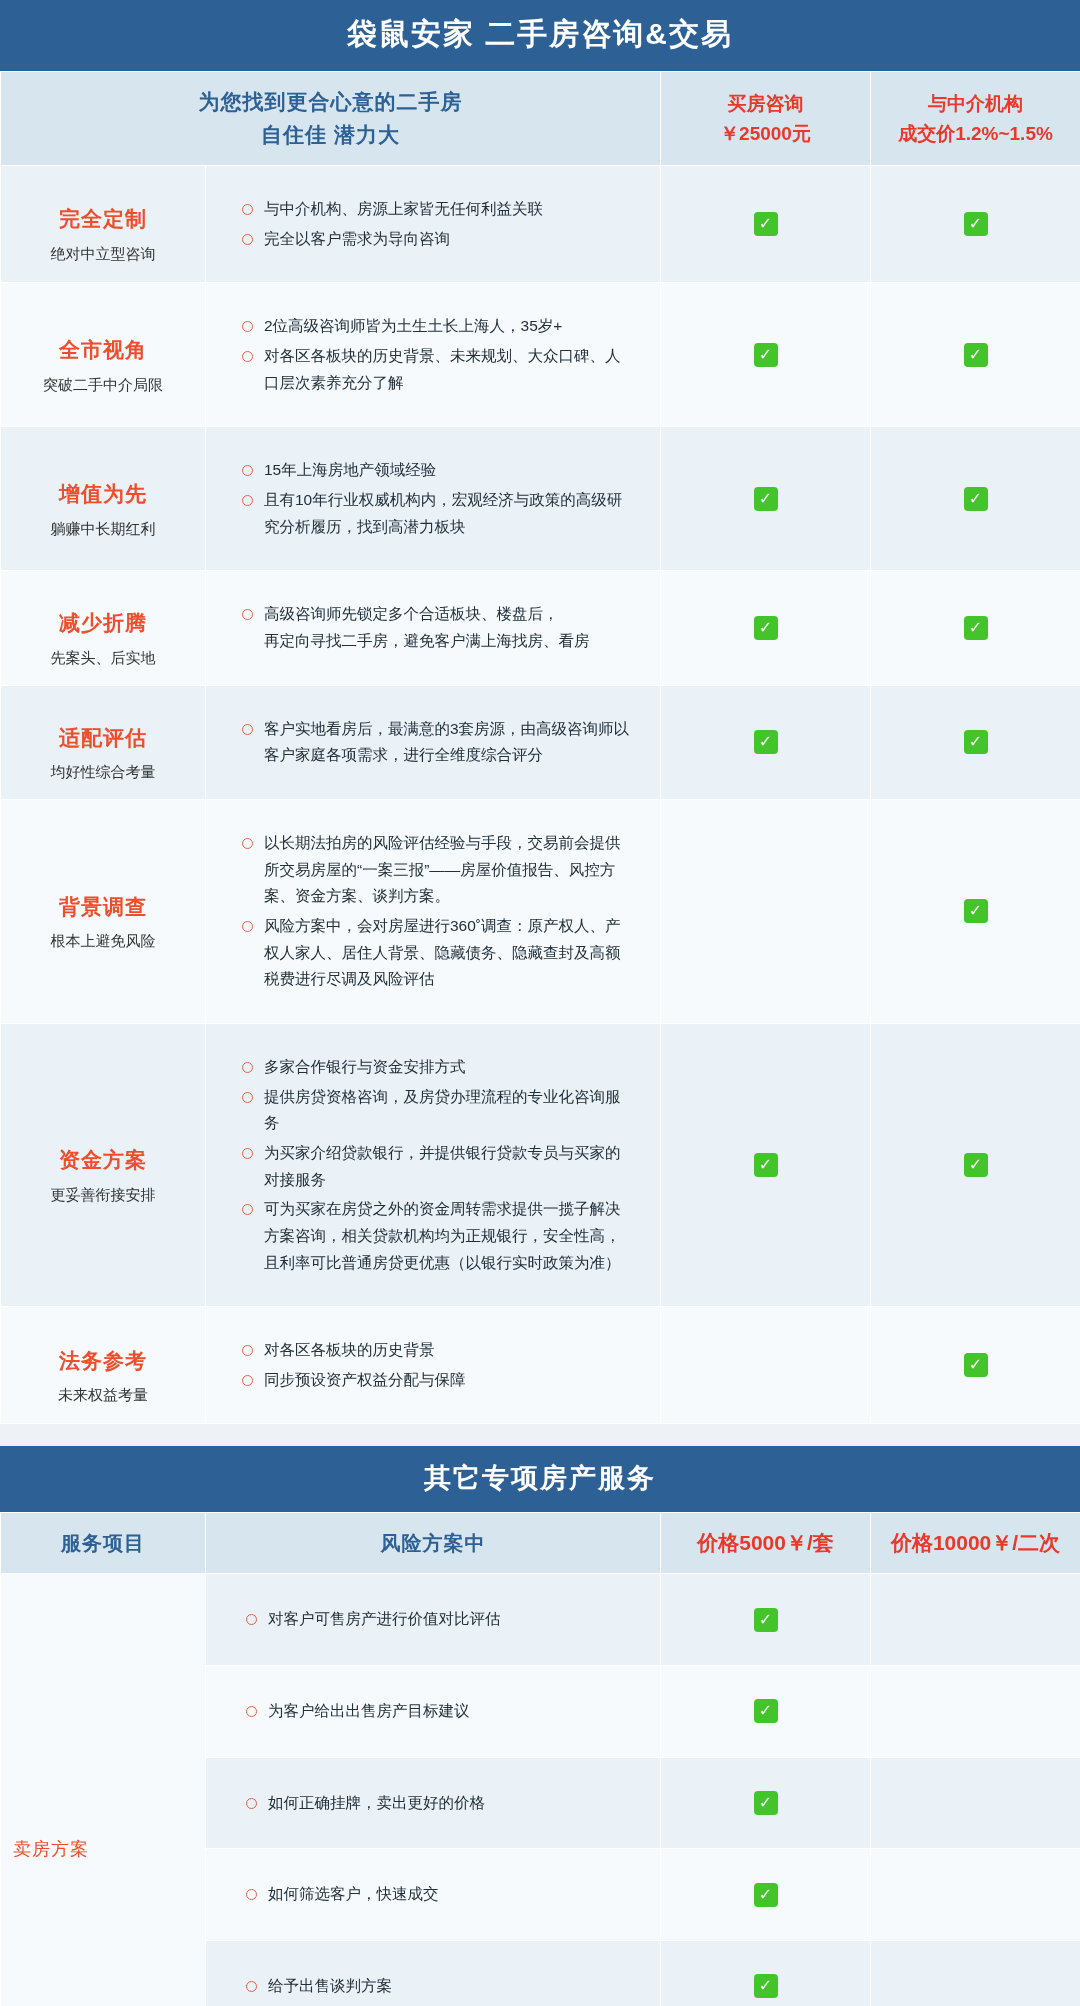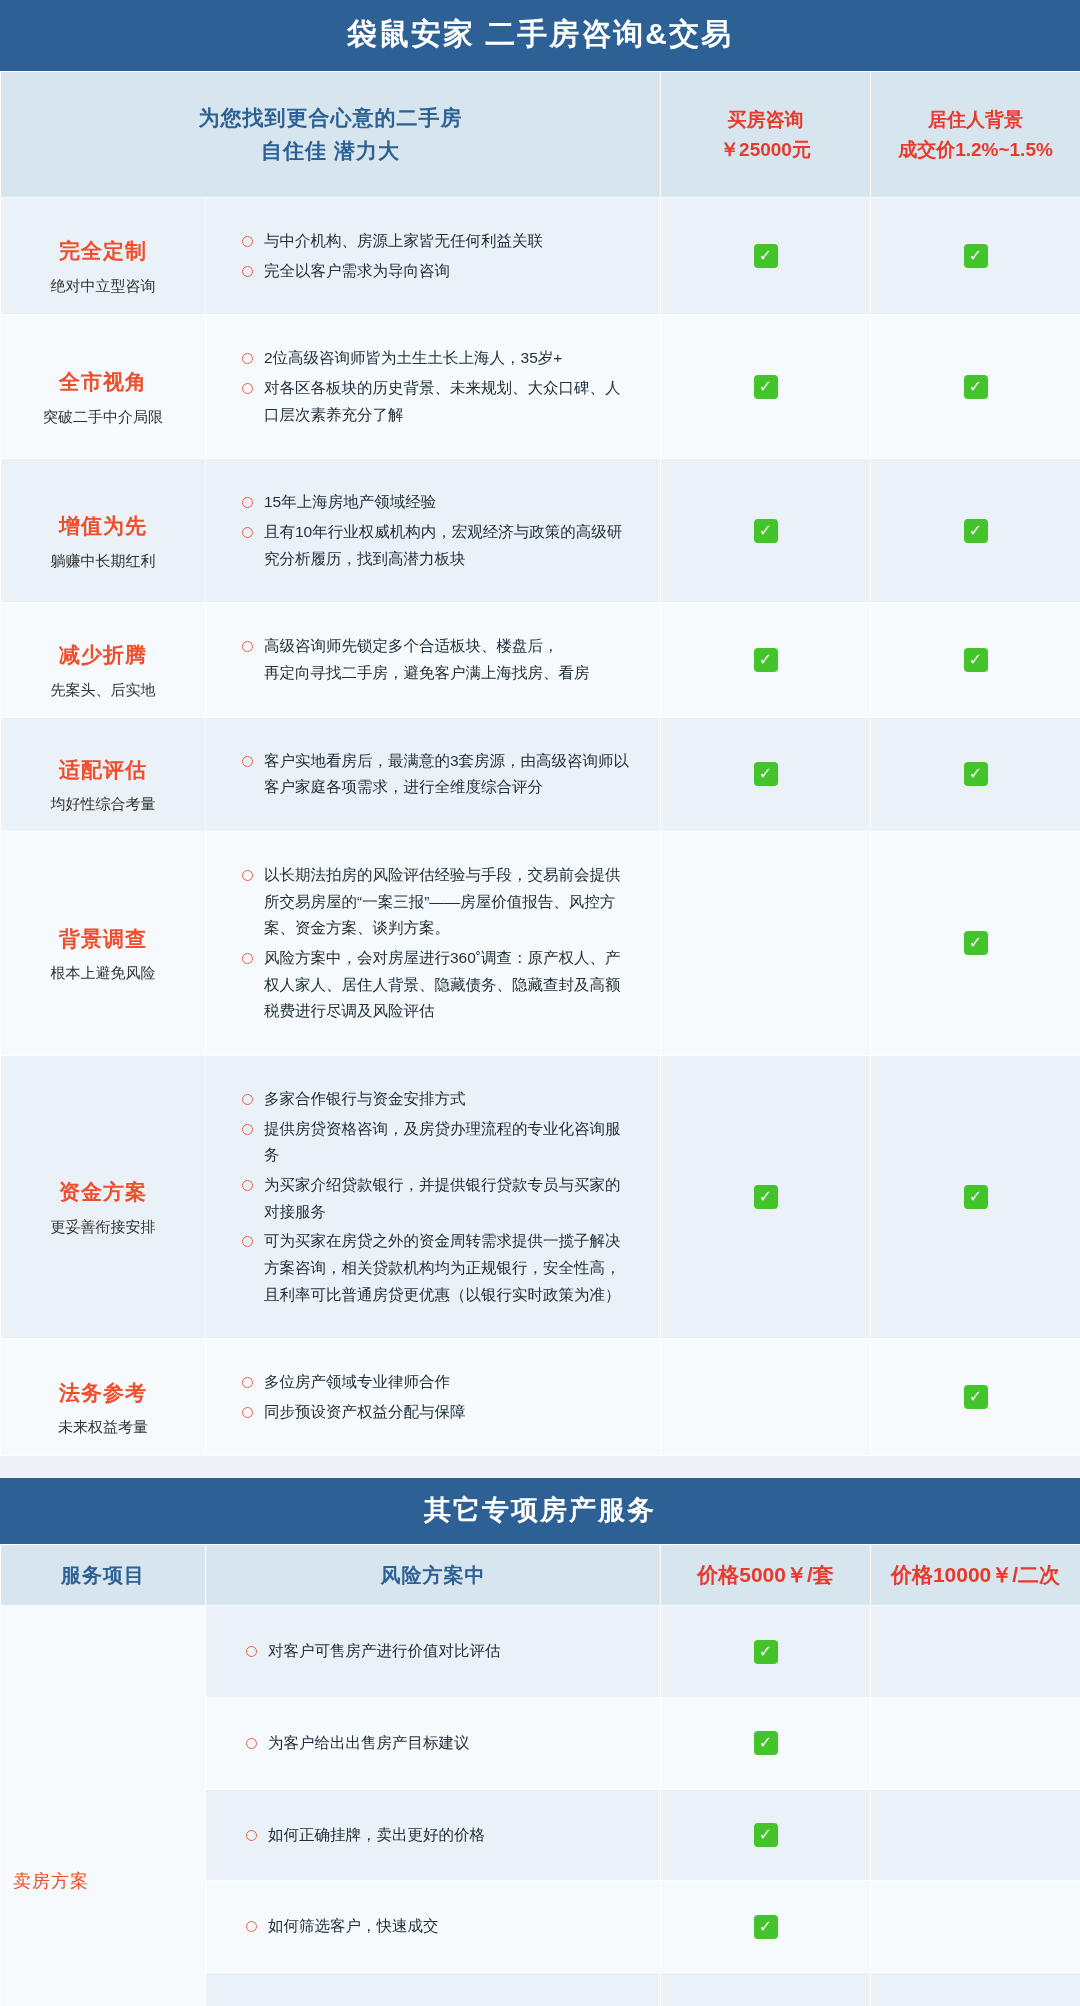--- a/index.html
+++ b/index.html
@@ -36,21 +36,21 @@
 
   col.c-name  { width: 205px; }
   col.c-desc  { width: 455px; }
   col.c-col1  { width: 210px; }
   col.c-col2  { width: 210px; }
 
   thead td {
     background: #d7e5ef;
     border: 1px solid #ffffff;
     vertical-align: middle;
-    padding: 30px 10px;
+    padding: 14px 10px;
     text-align: center;
   }
   .head-slogan {
     color: #2d6195;
     font-size: 21px;
     font-weight: bold;
     line-height: 1.55;
     letter-spacing: 1px;
   }
   .head-price {
@@ -184,21 +184,21 @@
         <tr>
           <td colspan="2">
             <div class="head-slogan">为您找到更合心意的二手房</div>
             <div class="head-slogan">自住佳  潜力大</div>
           </td>
           <td>
             <div class="head-price">买房咨询</div>
             <div class="head-price">￥25000元</div>
           </td>
           <td>
-            <div class="head-price">居住人背景</div>
+            <div class="head-price">与中介机构</div>
             <div class="head-price">成交价1.2%~1.5%</div>
           </td>
         </tr>
       </thead>
       <tbody id="t1-body">
           <tr>
             <td class="name">
               <span class="name-main">完全定制</span>
               <span class="name-sub">绝对中立型咨询</span>
             </td>
@@ -295,21 +295,21 @@
             <td class="mark"><span class="check">✓</span></td>
             <td class="mark"><span class="check">✓</span></td>
           </tr>
           <tr>
             <td class="name">
               <span class="name-main">法务参考</span>
               <span class="name-sub">未来权益考量</span>
             </td>
             <td class="desc">
               <ul class="bullet-list">
-                <li>多位房产领域专业律师合作</li>
+                <li>对各区各板块的历史背景</li>
                 <li>同步预设资产权益分配与保障</li>
               </ul>
             </td>
             <td class="mark"><span class="check hidden">✓</span></td>
             <td class="mark"><span class="check">✓</span></td>
           </tr>
         </tbody>
     </table>
   </div>
 

